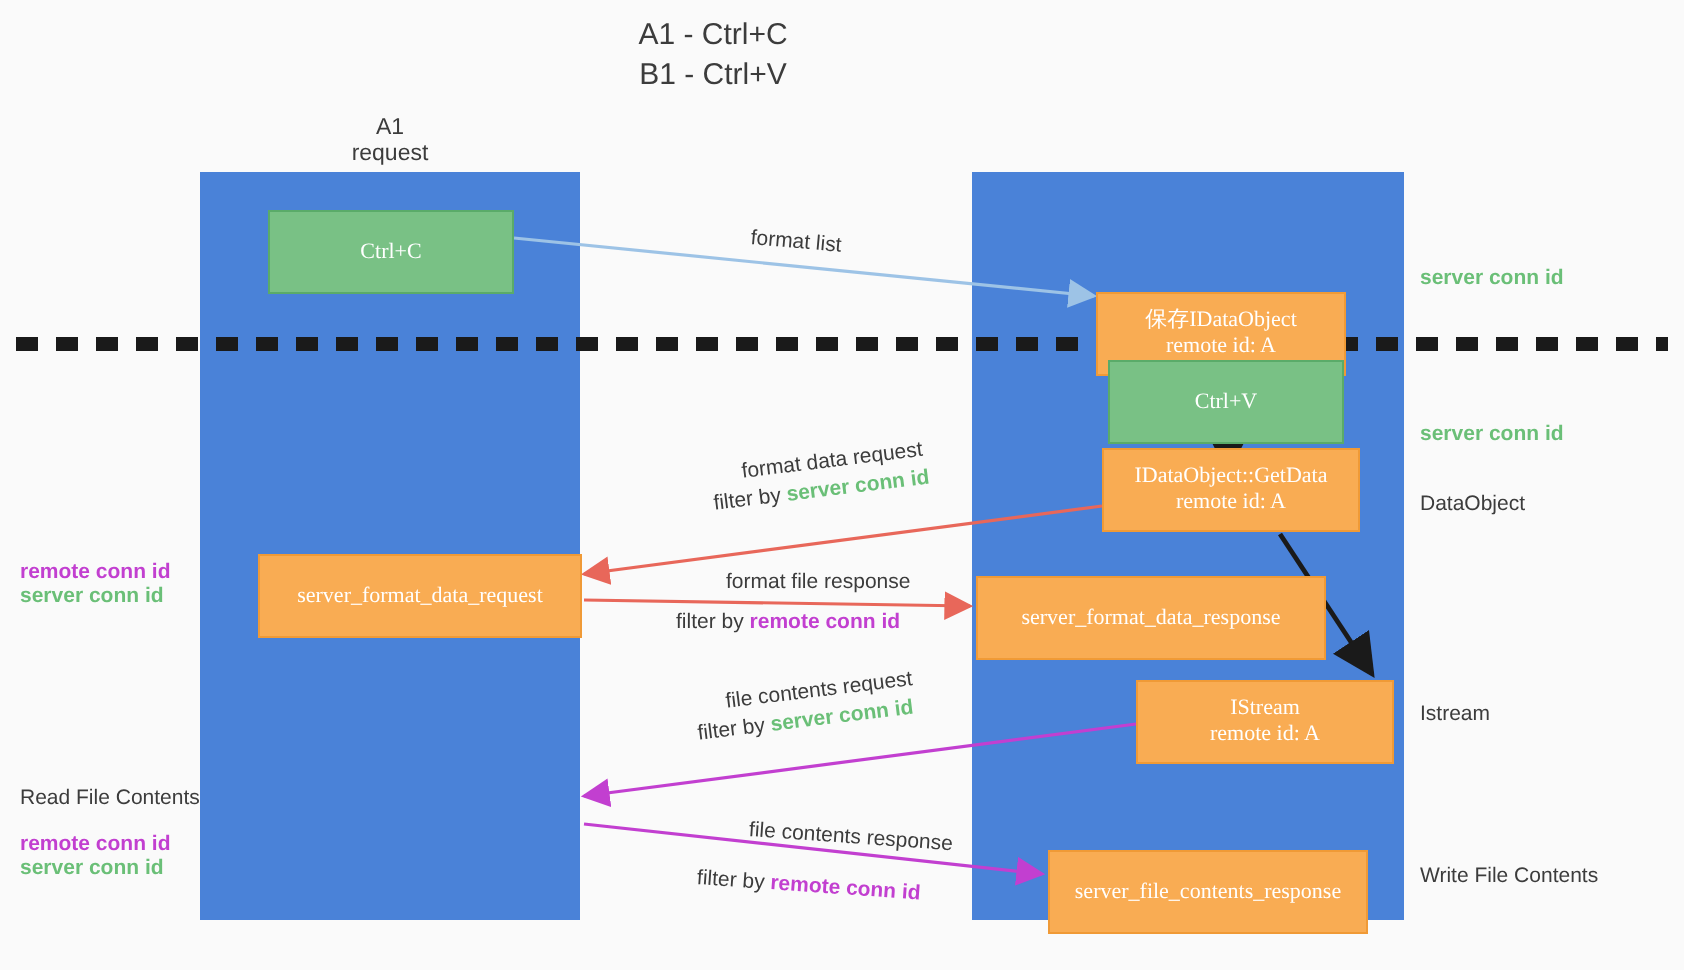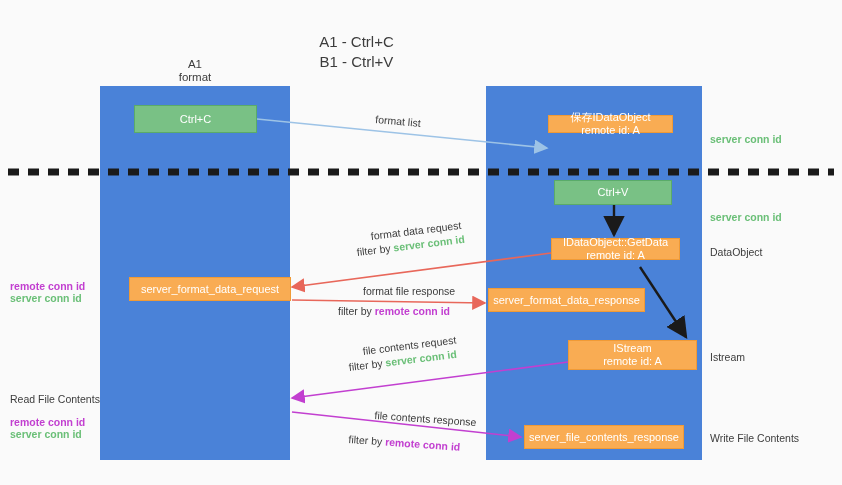--- a/index.html
+++ b/index.html
@@ -7,39 +7,39 @@
     width:842px;height:485px;position:relative;overflow:hidden;
     background:#fafafa;
     font-family:"Liberation Sans","DejaVu Sans",sans-serif;
     color:#3c3c3c;
   }
   .stage{position:absolute;left:0;top:0;width:842px;height:485px;}
   svg.layer{position:absolute;left:0;top:0;width:842px;height:485px;pointer-events:none;}
 
   .title{
     position:absolute;left:0;top:8px;width:713px;text-align:center;
-    font-size:15px;line-height:20px;color:#3c3c3c;white-space:pre-line;margin-top:24px;
+    font-size:15px;line-height:20px;color:#3c3c3c;white-space:pre-line;
   }
 
   .colhead{
     position:absolute;text-align:center;font-size:11.5px;line-height:13px;
     color:#3c3c3c;white-space:pre-line;
   }
   #head-a1{left:115px;top:58px;width:160px;}
   #head-b1{left:535px;top:58px;width:160px;}
 
   .lane{position:absolute;background:#4a82d8;}
   #lane-a1{left:100px;top:86px;width:190px;height:374px;}
   #lane-b1{left:486px;top:86px;width:216px;height:374px;}
 
   .node{
     position:absolute;box-sizing:border-box;
     display:flex;align-items:center;justify-content:center;
     text-align:center;color:#ffffff;font-size:11px;line-height:13px;
-    white-space:pre-line;padding:8px 4px;
+    white-space:pre-line;padding:20px 4px;font-family:Liberation Serif, serif;
   }
   .node.green{background:#79c185;border:1px solid #5aab69;}
   .node.orange{background:#f9ac53;border:1px solid #f09a36;}
 
   .edgelabel{
     position:absolute;font-size:10.5px;line-height:14px;color:#3c3c3c;
     white-space:nowrap;
   }
   .edgelabel.rot{transform-origin:left top;}
   .side{
@@ -52,21 +52,21 @@
 </style>
 </head>
 <body>
 
 <div class="stage">
 
   <div class="title">A1 - Ctrl+C
 B1 - Ctrl+V</div>
 
   <div class="colhead" id="head-a1">A1
-format</div>
+request</div>
 
   <div class="lane" id="lane-a1"></div>
   <div class="lane" id="lane-b1"></div>
 
   <svg class="layer" viewBox="0 0 842 485">
     <defs>
       <marker id="ah-blue" markerWidth="9" markerHeight="9" refX="8" refY="4.5" orient="auto">
         <path d="M0,0 L9,4.5 L0,9 z" fill="#9dc3e6"></path>
       </marker>
       <marker id="ah-red" markerWidth="9" markerHeight="9" refX="8" refY="4.5" orient="auto">
@@ -92,31 +92,31 @@
 
     <line x1="640" y1="267" x2="686" y2="337" stroke="#1a1a1a" stroke-width="2.4" marker-end="url(#ah-blk)"></line>
 
     <line x1="568" y1="362" x2="292" y2="398" stroke="#c23fd0" stroke-width="1.6" marker-end="url(#ah-mag)"></line>
 
     <line x1="292" y1="412" x2="521" y2="437" stroke="#c23fd0" stroke-width="1.6" marker-end="url(#ah-mag)"></line>
   </svg>
 
   <div class="node green" style="left:134px;top:105px;width:123px;height:28px;">Ctrl+C</div>
 
-  <div class="node orange" style="left:548px;top:115px;width:125px;height:17px;">保存IDataObject
+  <div class="node orange" style="left:548px;top:146px;width:125px;height:17px;">保存IDataObject
 remote id: A</div>
 
   <div class="node green" style="left:554px;top:180px;width:118px;height:25px;">Ctrl+V</div>
 
-  <div class="node orange" style="left:551px;top:238px;width:129px;height:22px;">IDataObject::GetData
+  <div class="node orange" style="left:551px;top:224px;width:129px;height:22px;">IDataObject::GetData
 remote id: A</div>
 
   <div class="node orange" style="left:129px;top:277px;width:162px;height:24px;text-align:center;">server_format_data_request</div>
 
-  <div class="node orange" style="left:488px;top:288px;width:157px;height:24px;">server_format_data_response</div>
+  <div class="node orange" style="left:488px;top:288px;width:175px;height:24px;">server_format_data_response</div>
 
   <div class="node orange" style="left:568px;top:340px;width:129px;height:30px;">IStream
 remote id: A</div>
 
 
   <div class="node orange" style="left:524px;top:425px;width:160px;height:24px;">server_file_contents_response</div>
 
   <div class="edgelabel rot" style="left:376px;top:112px;transform:rotate(5deg);">format list</div>
 
   <div class="edgelabel rot" style="left:370px;top:229px;transform:rotate(-7deg);">format data request</div>

